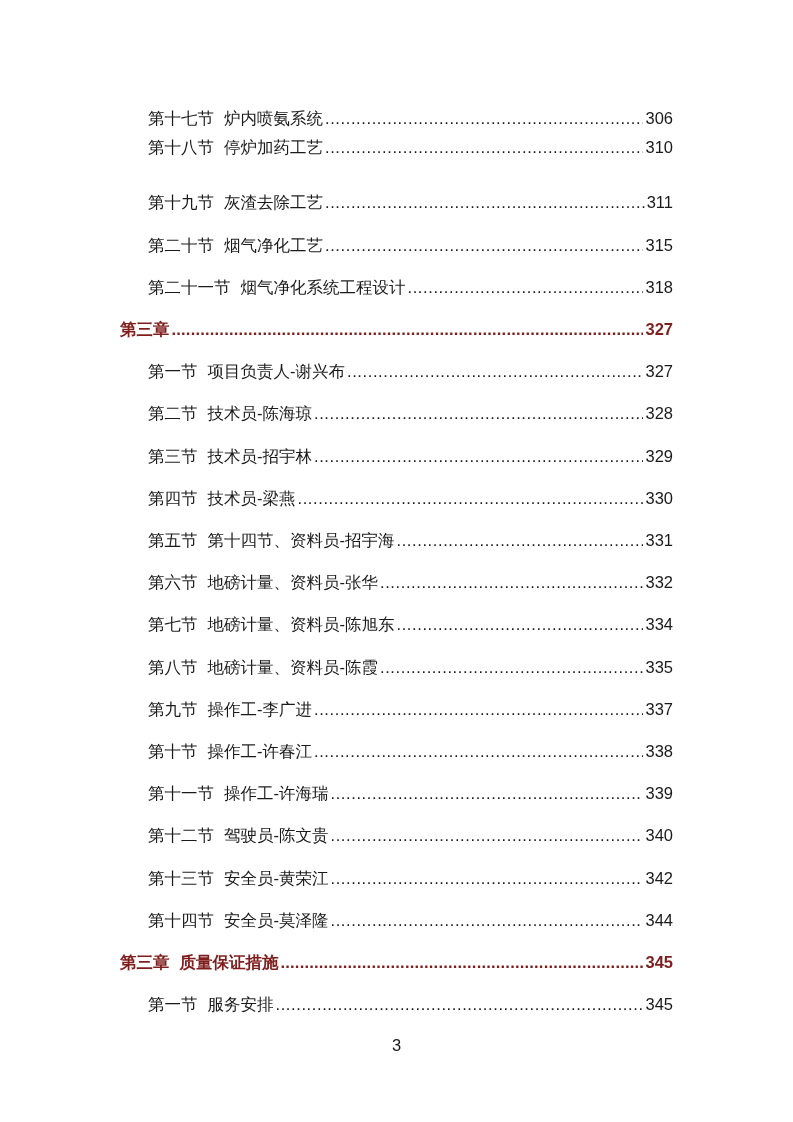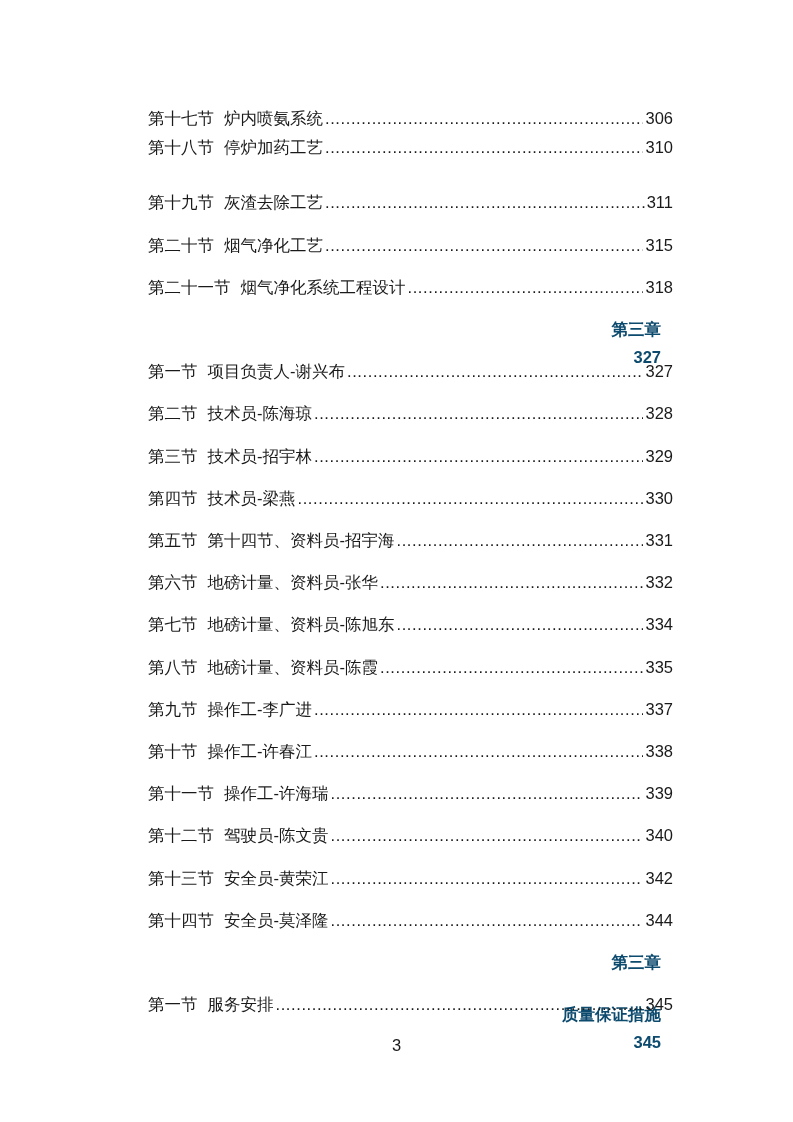--- a/index.html
+++ b/index.html
@@ -18,47 +18,45 @@
     .toc {
       position: absolute;
       left: 0;
       top: 104px;
       width: 793px;
     }
     .toc-entry {
       position: absolute;
       height: 28px;
       display: flex;
-      align-items: flex-end;
+      align-items: center;
       font-size: 16.5px;
       line-height: 28px;
       white-space: nowrap;
       text-decoration: none;
       color: #1a1a1a;
       cursor: pointer;
     }
     .toc-entry.section {
       left: 148px;
       width: 525px;
       font-weight: normal;
     }
     .toc-entry.chapter {
-      left: 108px;
+      left: 120px;
       width: 553px;
       font-weight: bold;
-      color: #0c4a6e;
-      flex-direction: column;
+      color: #7f1d1d;
     }
     .toc-num {
       flex: 0 0 auto;
     }
     .toc-title {
       flex: 0 0 auto;
       margin-left: 10px;
-      margin-top: 24px;
     }
     .toc-leader {
       flex: 1 1 auto;
       overflow: hidden;
       margin: 0 2px;
       position: relative;
       height: 28px;
     }
     .toc-leader::before {
       content: "........................................................................................................................................................................................................................";

